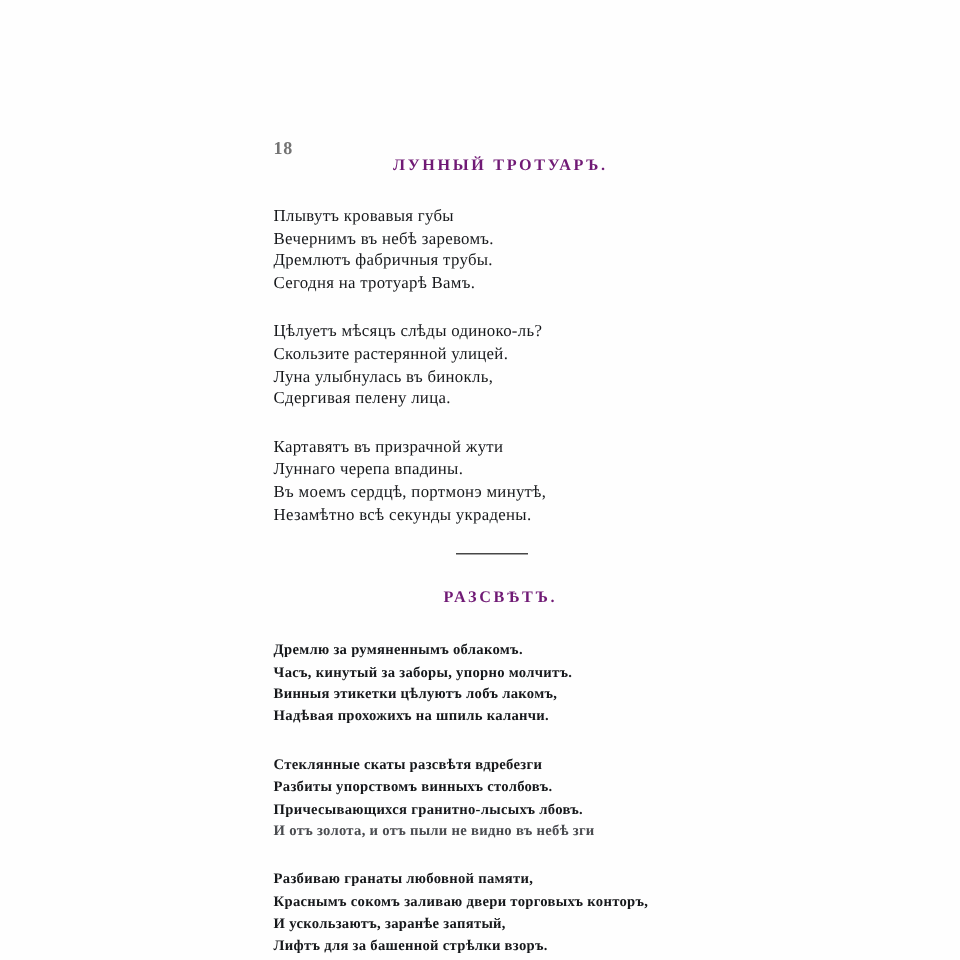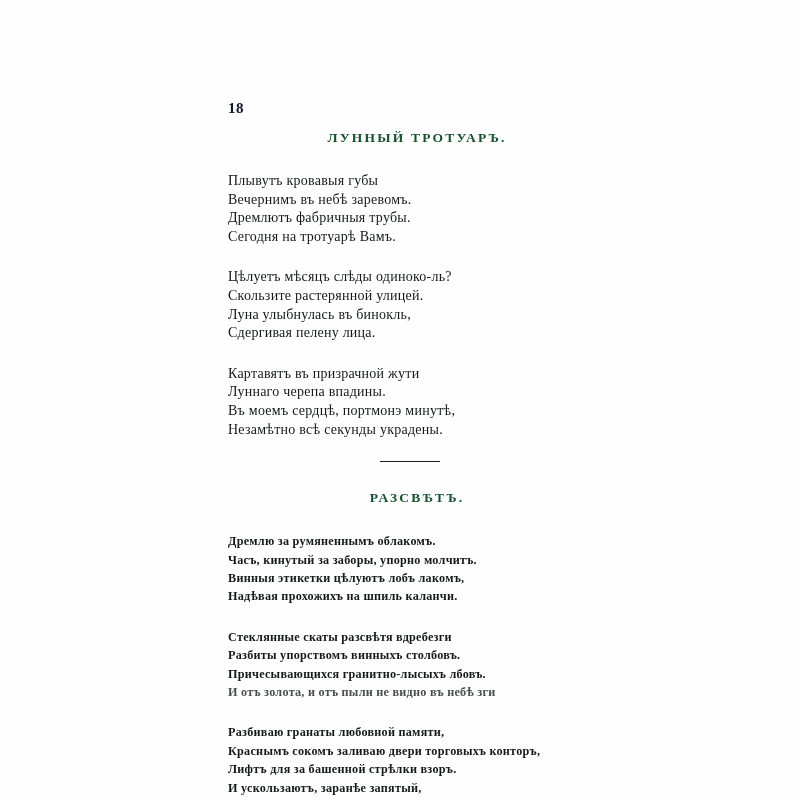--- a/index.html
+++ b/index.html
@@ -16,42 +16,42 @@
   }
   .page {
     position: relative;
     width: 800px;
     height: 800px;
     background: #fefefe;
   }
   .page-number {
     position: absolute;
     left: 228px;
-    top: 100px;
+    top: 116px;
     font-size: 15px;
     font-weight: bold;
     letter-spacing: 0.5px;
-    color: #0f172a;
+    color: #737373;
   }
   .content {
     position: absolute;
     left: 228px;
     top: 130px;
     width: 360px;
   }
   .poem {
     margin: 0 0 0 0;
   }
   .poem-title {
     text-align: center;
     font-size: 13.5px;
     font-weight: bold;
     letter-spacing: 2.2px;
     margin: 0 0 26px 0;
-    color: #14532d;
+    color: #701a75;
     padding-left: 18px;
   }
   .stanza {
     margin: 0 0 22px 0;
   }
   .line {
     font-size: 14px;
     line-height: 18.6px;
     letter-spacing: 0.25px;
     white-space: pre;
@@ -122,19 +122,19 @@
       <div class="stanza">
         <div class="line">Стеклянные скаты разсвѣтя вдребезги</div>
         <div class="line">Разбиты упорствомъ винныхъ столбовъ.</div>
         <div class="line">Причесывающихся гранитно-лысыхъ лбовъ.</div>
         <div class="line faded">И отъ золота, и отъ пыли не видно въ небѣ зги</div>
       </div>
 
       <div class="stanza">
         <div class="line">Разбиваю гранаты любовной памяти,</div>
         <div class="line">Краснымъ сокомъ заливаю двери торговыхъ конторъ,</div>
+        <div class="line">И ускользаютъ, заранѣе запятый,</div>
         <div class="line">Лифтъ для за башенной стрѣлки взоръ.</div>
-        <div class="line">И ускользаютъ, заранѣе запятый,</div>
       </div>
     </div>
 
   </div>
 </div>
 
 </body></html>

